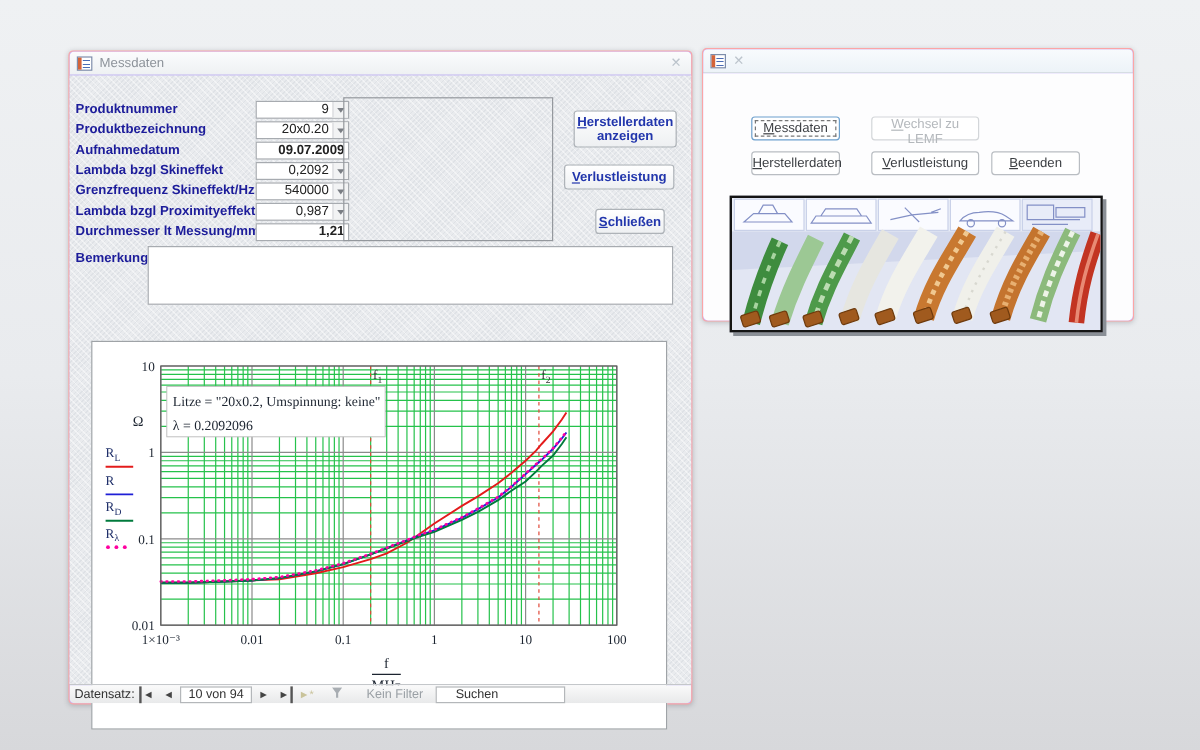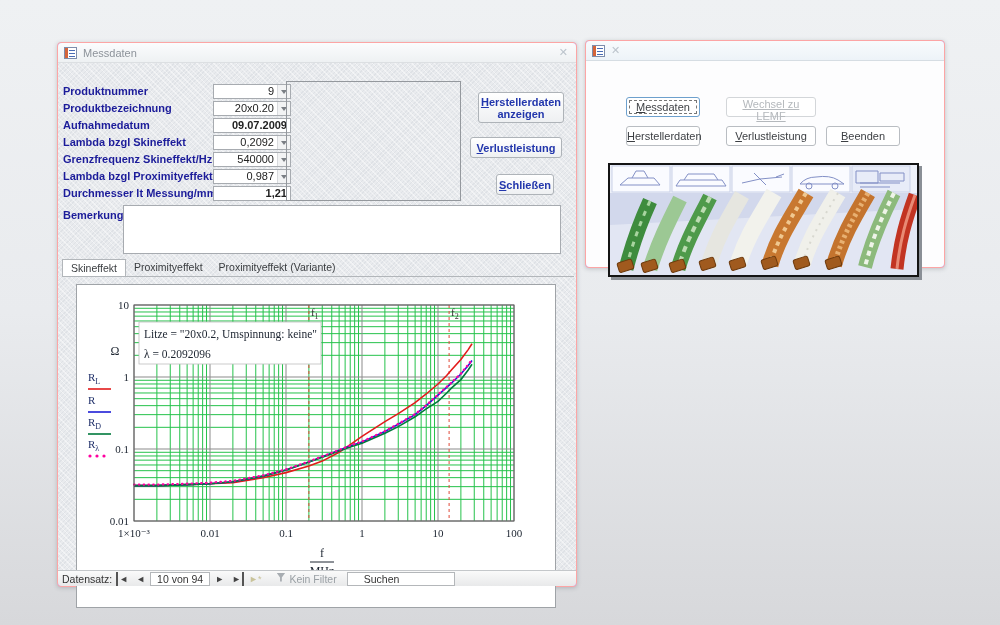--- a/index.html
+++ b/index.html
@@ -62,35 +62,35 @@
     position:absolute; left:0; bottom:0; right:0; height:16px;
     background:linear-gradient(#fafafa,#e8e9ea);
     border-top:1px solid #c4c7ca; border-radius:0 0 4px 4px;
     display:flex; align-items:center; font-size:10.5px; color:#333; padding-left:4px; gap:2px;
   }
   .nav-btn { font-size:9px; color:#444; padding:0 3px; cursor:pointer; line-height:14px; }
   .nav-btn.bar-l { border-left:2px solid #555; padding-left:1px; margin-left:2px; }
   .nav-btn.bar-r { border-right:2px solid #555; padding-right:1px; }
   .nav-btn.disabled { color:#c9c39a; border-color:#c9c39a; }
   .record-box { background:#fff; border:1px solid #b4b7ba; font-size:10.5px; padding:0 6px; height:14px; line-height:13px; min-width:58px; }
-  .filter-area { display:flex; gap:4px; color:#9aa0a5; margin-left:10px; }
+  .filter-area { display:flex; gap:20px; color:#9aa0a5; margin-left:10px; }
   .funnel { width:9px; height:9px; background:#a8adb2; clip-path:polygon(0 0,100% 0,60% 55%,60% 100%,40% 100%,40% 55%); }
   .search-input { margin-left:8px; width:108px; height:14px; border:1px solid #b4b7ba; font-size:10.5px; padding:0 16px; font-family:"Liberation Sans",sans-serif; }
   .search-input::placeholder { color:#333; opacity:1; }
   
   #start-window { left:585px; top:40px; width:360px; height:228px; }
   #start-window .titlebar { background:linear-gradient(#f8fbfd,#edf3f8); border-bottom:1px solid #d6dde3; color:#6b7075; }
   .st-body { position:absolute; left:0; top:20px; right:0; bottom:0; background:#fdfdfe; border-radius:0 0 4px 4px; }
   .st-btn {
     position:absolute; height:20px; background:#fff;
     border:1px solid #b9bdc2; border-radius:3px;
     font-family:"Liberation Sans",sans-serif; font-size:11px; color:#3c3f43; cursor:pointer;
   }
   .st-btn.focused { border-color:#6da0cd; outline:1px dashed #777; outline-offset:-4px; }
-  .st-btn.disabled { color:#b4b8bc; border-color:#d3d6d9; cursor:default;text-decoration:underline; }
+  .st-btn.disabled { color:#b4b8bc; border-color:#d3d6d9; cursor:default; }
   .cable-frame { position:absolute; left:22px; top:102px; width:311px; height:114px; border:2px solid #141414; box-shadow:3px 3px 0 #8a8f96; background:#e6e9f4; }
   .cht { font-family:"Liberation Serif","DejaVu Serif",serif; }
 </style>
 </head>
 <body>
 
 <div class="window" id="messdaten-window">
   <div class="titlebar">
     <span class="form-icon"></span>
     <span class="title-text">Messdaten</span>
@@ -157,25 +157,20 @@
     <button class="md-btn" style="left:412px;top:74px;width:92px;height:21px">
       <span class="ak">V</span><span>erlustleistung</span>
     </button>
     <button class="md-btn" style="left:438px;top:111px;width:58px;height:21px">
       <span class="ak">S</span><span>chließen</span>
     </button>
 
     <span class="bemerkung-label">Bemerkung</span>
     <textarea class="bemerkung-box" style=""></textarea>
 
-    <div class="tabstrip">
-      <span class="tab active">Skineffekt</span>
-      <span class="tab">Proximityeffekt</span>
-      <span class="tab">Proximityeffekt (Variante)</span>
-    </div>
 
     <div class="chart-panel">
       <svg id="chart-svg" width="478" height="301" viewBox="0 0 478 301">
           <line x1="79.87827967046258" y1="20" x2="79.87827967046258" y2="236" stroke="#25c24b" stroke-width="1"></line>
           <line x1="93.26121535869436" y1="20" x2="93.26121535869436" y2="236" stroke="#25c24b" stroke-width="1"></line>
           <line x1="102.75655934092515" y1="20" x2="102.75655934092515" y2="236" stroke="#25c24b" stroke-width="1"></line>
           <line x1="110.12172032953742" y1="20" x2="110.12172032953742" y2="236" stroke="#25c24b" stroke-width="1"></line>
           <line x1="116.13949502915693" y1="20" x2="116.13949502915693" y2="236" stroke="#25c24b" stroke-width="1"></line>
           <line x1="121.22745104108353" y1="20" x2="121.22745104108353" y2="236" stroke="#25c24b" stroke-width="1"></line>
           <line x1="125.63483901138773" y1="20" x2="125.63483901138773" y2="236" stroke="#25c24b" stroke-width="1"></line>

